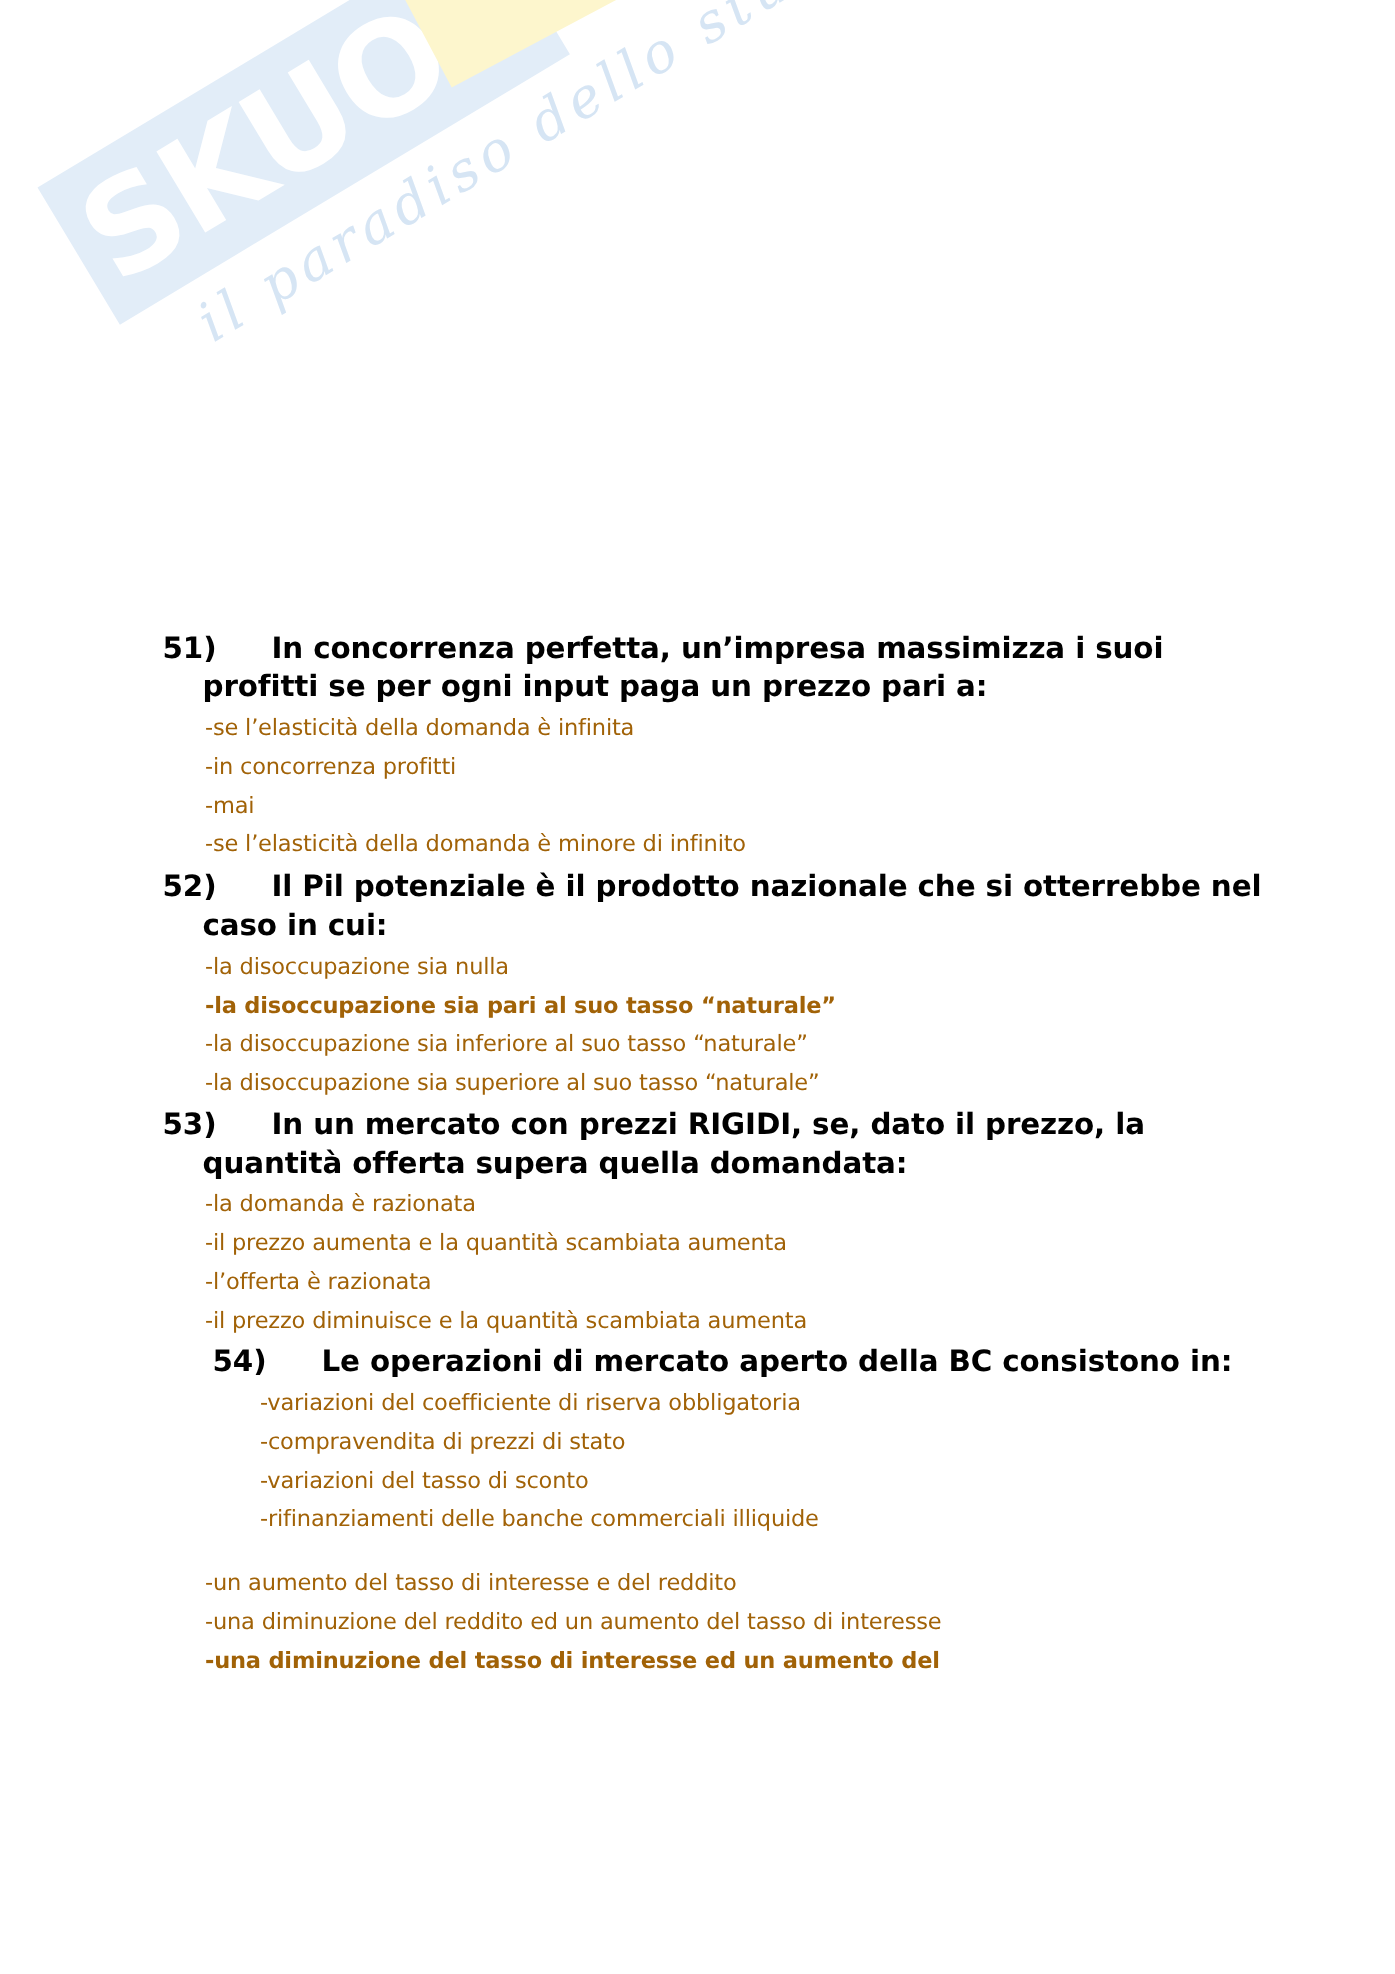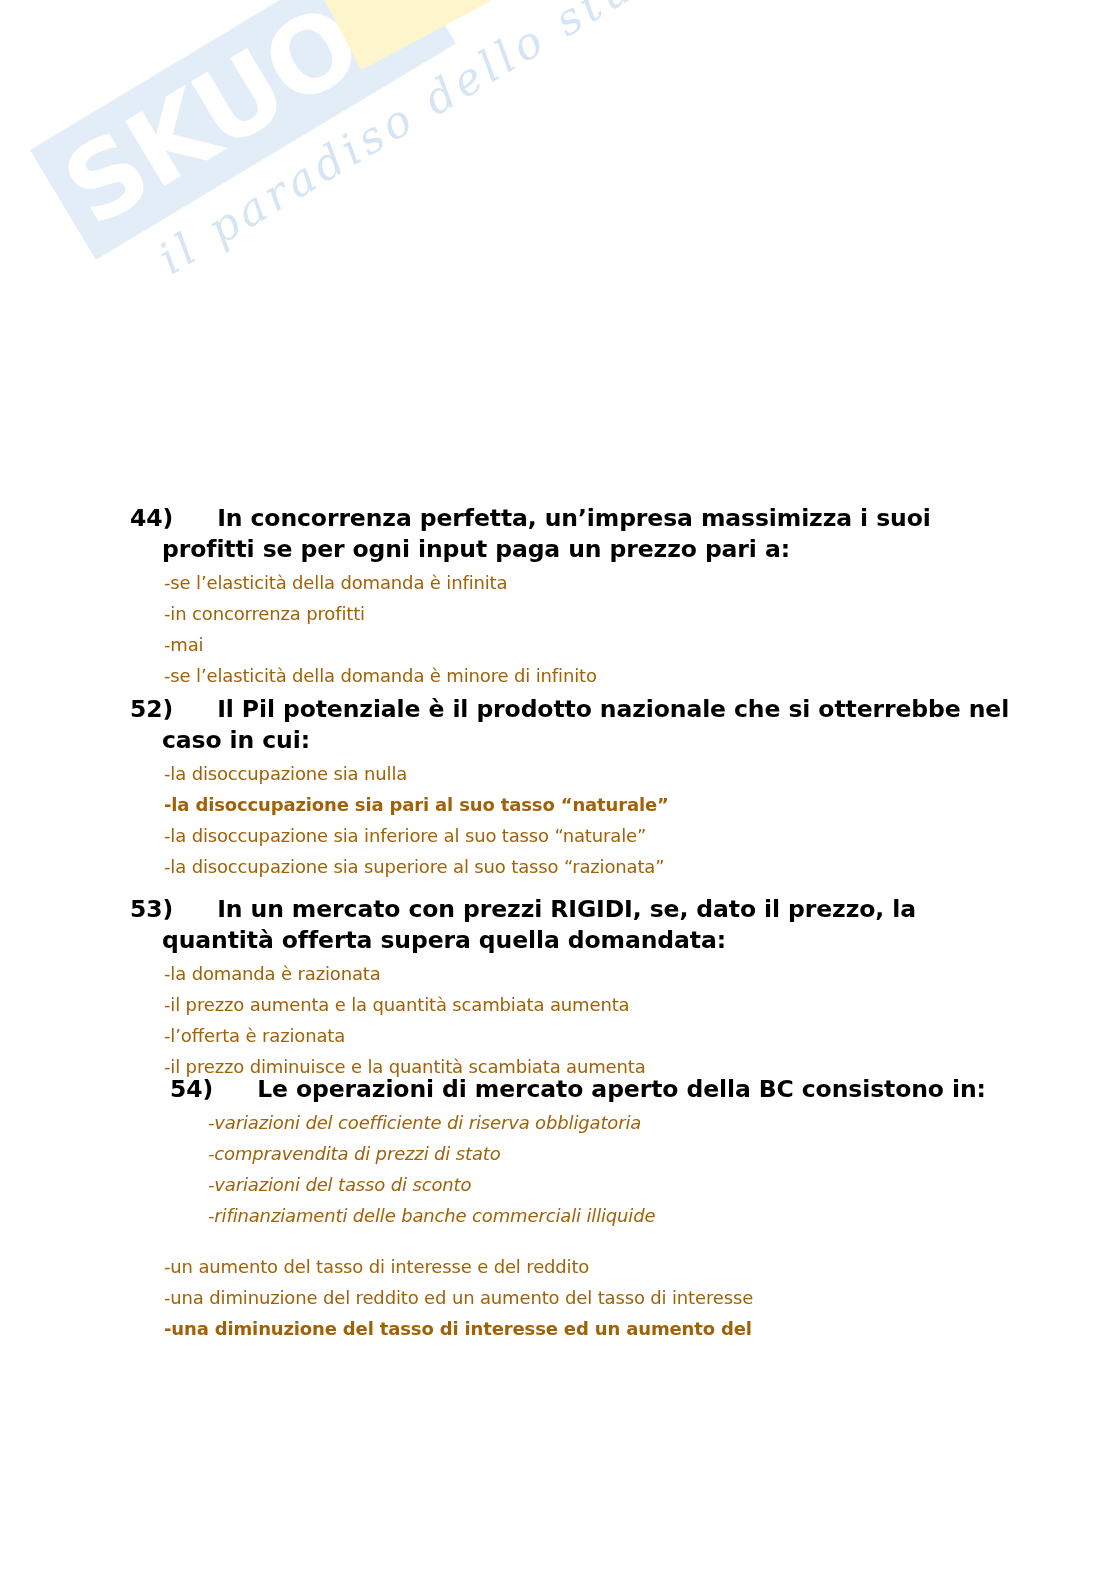--- a/index.html
+++ b/index.html
@@ -119,21 +119,20 @@
   .qtab {
     display: inline-block;
     width: 44px;
   }
   .answers {
     margin-top: 2px;
     padding-left: 34px;
   }
   .answers.deep {
     padding-left: 38px;
-    font-style: italic;
   }
   .ans {
     font-size: 18px;
     line-height: 31px;
     color: #a16207;
     white-space: nowrap;
     letter-spacing: -0.15px;
   }
   .ans.correct {
     font-weight: bold;
@@ -149,38 +148,38 @@
       <div class="wm-band"></div>
       <div class="wm-skuola">SKUOLA</div>
       <div class="wm-yellow"></div>
       <div class="wm-net">.net</div>
       <div class="wm-tag">il paradiso dello studente</div>
     </div>
   </div>
 
   <div class="content">
       <div class="qblock" style="top: 503px;">
-        <div class="qhead"><span class="qnum">44)</span><span class="qtab"></span><span>In concorrenza perfetta, un’impresa massimizza i suoi profitti se per ogni input paga un prezzo pari a:</span></div>
+        <div class="qhead"><span class="qnum">51)</span><span class="qtab"></span><span>In concorrenza perfetta, un’impresa massimizza i suoi profitti se per ogni input paga un prezzo pari a:</span></div>
         <div class="answers">
           <div class="ans">-se l’elasticità della domanda è infinita</div>
           <div class="ans">-in concorrenza profitti</div>
           <div class="ans">-mai</div>
           <div class="ans">-se l’elasticità della domanda è minore di infinito</div>
         </div>
       </div>
       <div class="qblock" style="top: 694px;">
         <div class="qhead"><span class="qnum">52)</span><span class="qtab"></span><span>Il Pil potenziale è il prodotto nazionale che si otterrebbe nel caso in cui:</span></div>
         <div class="answers">
           <div class="ans">-la disoccupazione sia nulla</div>
           <div class="ans correct">-la disoccupazione sia pari al suo tasso “naturale”</div>
           <div class="ans">-la disoccupazione sia inferiore al suo tasso “naturale”</div>
-          <div class="ans">-la disoccupazione sia superiore al suo tasso “razionata”</div>
-        </div>
-      </div>
-      <div class="qblock" style="top: 884px; margin-top: 10px;">
+          <div class="ans">-la disoccupazione sia superiore al suo tasso “naturale”</div>
+        </div>
+      </div>
+      <div class="qblock" style="top: 884px;">
         <div class="qhead"><span class="qnum">53)</span><span class="qtab"></span><span>In un mercato con prezzi RIGIDI, se, dato il prezzo, la quantità offerta supera quella domandata:</span></div>
         <div class="answers">
           <div class="ans">-la domanda è razionata</div>
           <div class="ans">-il prezzo aumenta e la quantità scambiata aumenta</div>
           <div class="ans">-l’offerta è razionata</div>
           <div class="ans">-il prezzo diminuisce e la quantità scambiata aumenta</div>
         </div>
       </div>
       <div class="qblock" style="top: 1074px; margin-left: 40px;">
         <div class="qhead"><span class="qnum">54)</span><span class="qtab"></span><span>Le operazioni di mercato aperto della BC consistono in:</span></div>

